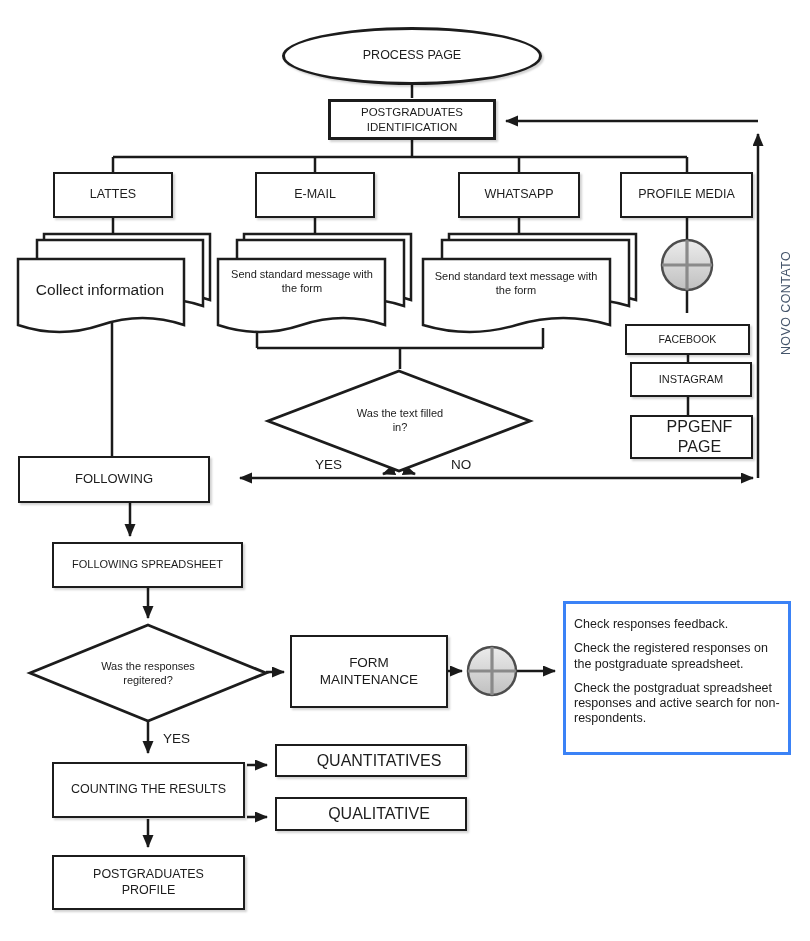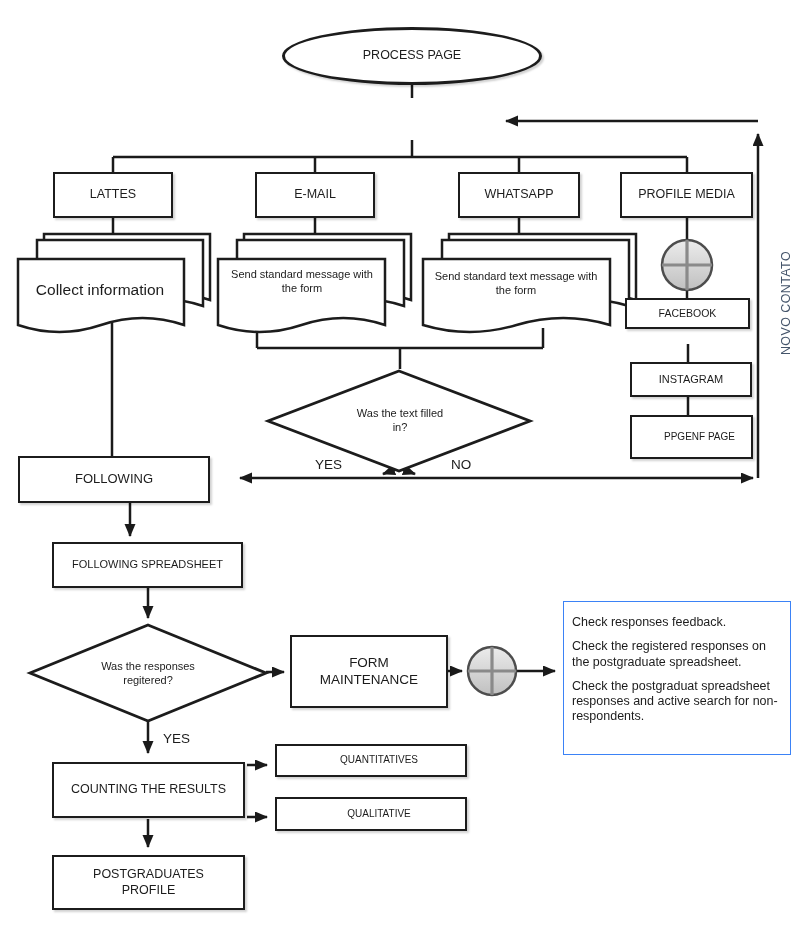--- a/index.html
+++ b/index.html
@@ -12,31 +12,31 @@
     position:absolute;z-index:2;background:#ffffff;border:2.5px solid #1c1c1c;
     display:flex;align-items:center;justify-content:center;text-align:center;
     box-sizing:border-box;line-height:1.25;box-shadow:2px 2px 2px rgba(0,0,0,.18);
   }
   .ellipse{border-radius:50%;border-width:3px;}
   .overlay{
     position:absolute;z-index:3;background:transparent;border:none;display:flex;
     align-items:center;justify-content:center;text-align:center;line-height:1.3;
   }
   .notes{
-    position:absolute;z-index:2;background:#fff;border:1px solid #3b82f6;box-sizing:border-box;
+    position:absolute;z-index:2;background:#fff;border:3px solid #3b82f6;box-sizing:border-box;
     padding:4px 8px;font-size:12.5px;line-height:1.22;text-align:left;
   }
   .notes p{margin:9px 0;}
   .label{position:absolute;z-index:3;font-size:13.5px;}
   .vlabel{
     position:absolute;z-index:3;white-space:nowrap;color:#44546a;font-size:12.5px;
     letter-spacing:.4px;transform:translate(-50%,-50%) rotate(-90deg);
   }
   .fs10{font-size:10.5px;} .fs11{font-size:11px;} .fs115{font-size:11.5px;}
-  .fs12{font-size:10px;padding-left:16px;} .fs125{font-size:12.5px;} .fs13{font-size:13px;}
+  .fs12{font-size:16px;padding-left:16px;} .fs125{font-size:12.5px;} .fs13{font-size:13px;}
   .fs135{font-size:13.5px;} .fs155{font-size:15.5px;}
 </style>
 </head>
 <body>
 
 <div class="stage">
 
   <svg width="810" height="941" viewBox="0 0 810 941">
     <defs>
       <marker id="ah" markerUnits="userSpaceOnUse" markerWidth="16" markerHeight="14" refX="12" refY="5.5" orient="auto">
@@ -126,20 +126,23 @@
     <g>
       <circle cx="492" cy="671" r="24" fill="url(#connGrad)" stroke="#4d4d4d" stroke-width="2.5"></circle>
       <path d="M468,671 H516 M492,647 V695" stroke="#8a8a8a" stroke-width="3.2" fill="none"></path>
     </g>
   </svg>
 
   <div class="node ellipse fs125" style="left:282px;top:27px;width:260px;height:58px;">
     <span>PROCESS PAGE</span>
   </div>
 
+  <div class="node fs115" style="left:328px;top:99px;width:168px;height:41px;border-width:3px;">
+    <span style="width:130px;">POSTGRADUATES IDENTIFICATION</span>
+  </div>
 
   <div class="node fs125" style="left:53px;top:172px;width:120px;height:46px;">
     <span>LATTES</span>
   </div>
   <div class="node fs125" style="left:255px;top:172px;width:120px;height:46px;">
     <span>E-MAIL</span>
   </div>
   <div class="node fs125" style="left:458px;top:172px;width:122px;height:46px;">
     <span>WHATSAPP</span>
   </div>
@@ -150,21 +153,21 @@
   <div class="overlay fs155" style="left:35px;top:264px;width:130px;height:52px;">
     <span>Collect information</span>
   </div>
   <div class="overlay fs11" style="left:226px;top:262px;width:152px;height:38px;">
     <span>Send standard message with the form</span>
   </div>
   <div class="overlay fs11" style="left:434px;top:264px;width:164px;height:38px;">
     <span>Send standard text message with the form</span>
   </div>
 
-  <div class="node fs10" style="left:625px;top:298px;width:125px;height:31px;">
+  <div class="node fs10" style="left:625px;top:324px;width:125px;height:31px;">
     <span>FACEBOOK</span>
   </div>
   <div class="node fs11" style="left:630px;top:362px;width:122px;height:35px;">
     <span>INSTAGRAM</span>
   </div>
   <div class="node fs12" style="left:630px;top:415px;width:123px;height:44px;">
     <span>PPGENF PAGE</span>
   </div>
 
   <div class="overlay fs11" style="left:339px;top:402px;width:122px;height:36px;">

